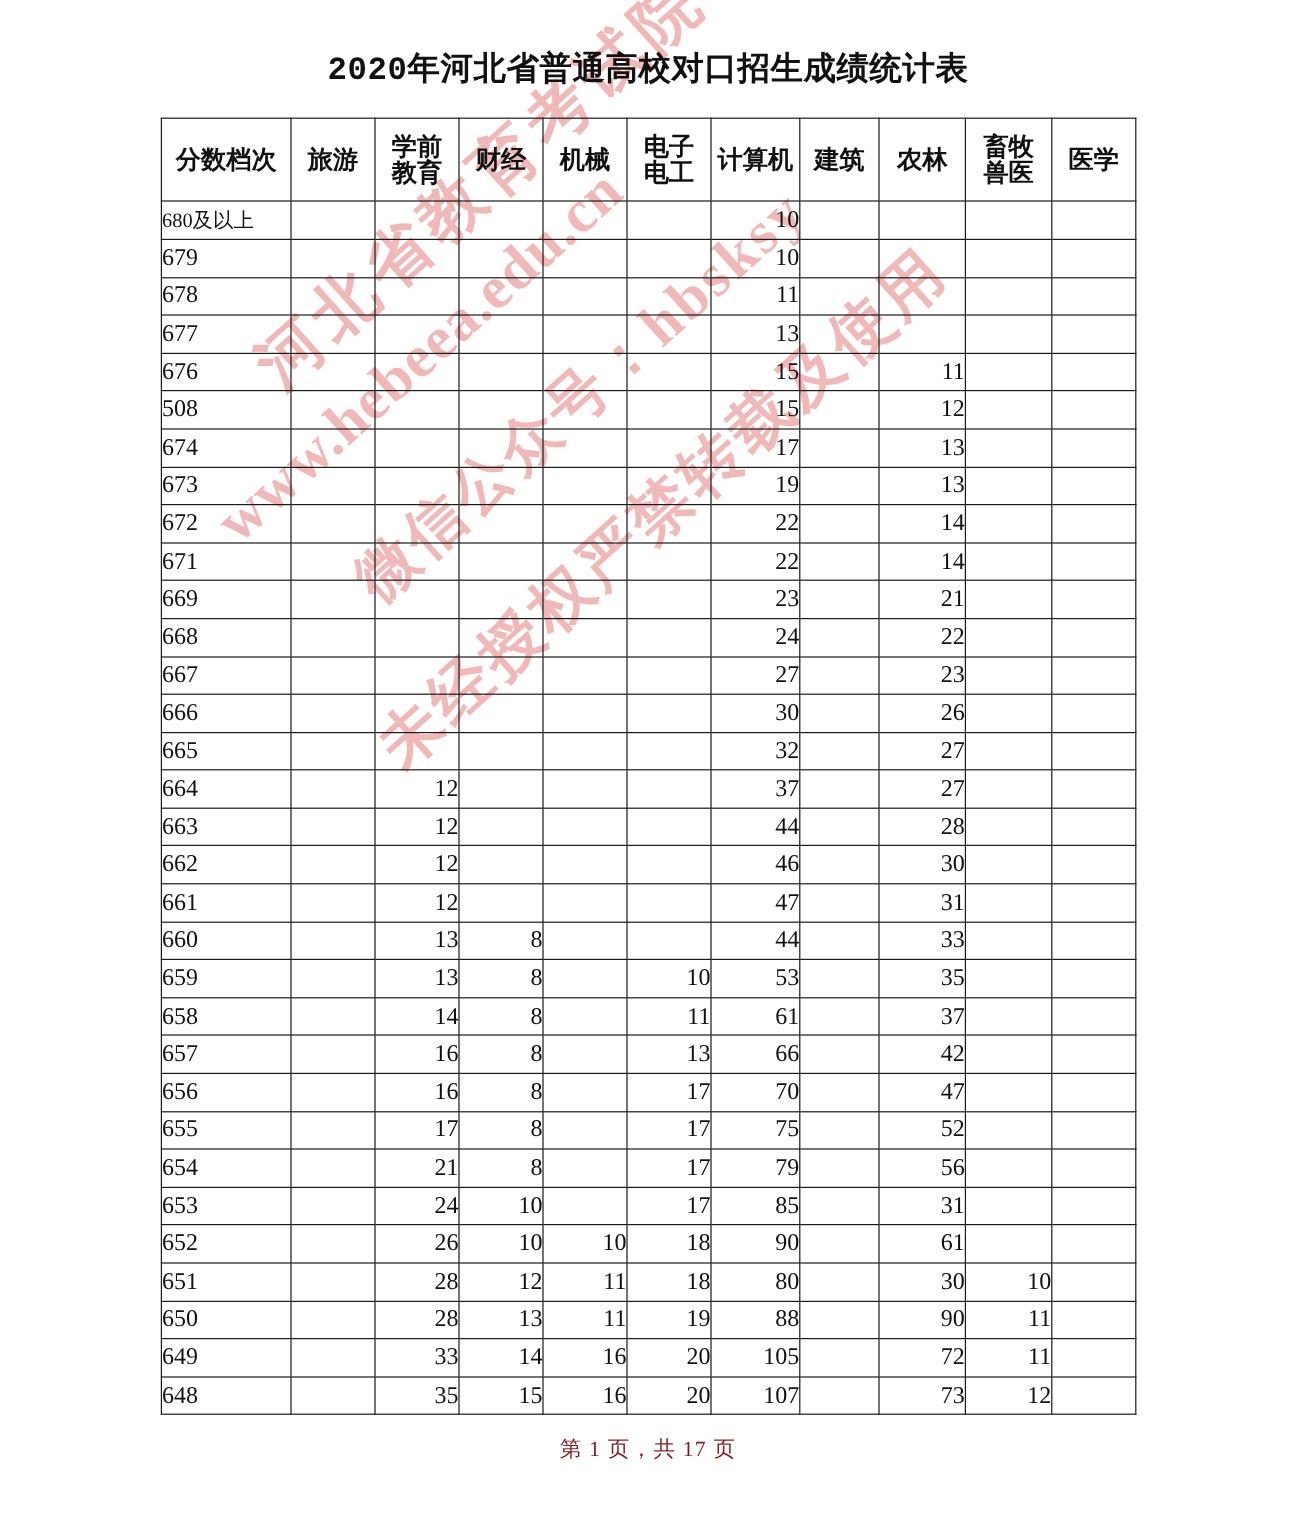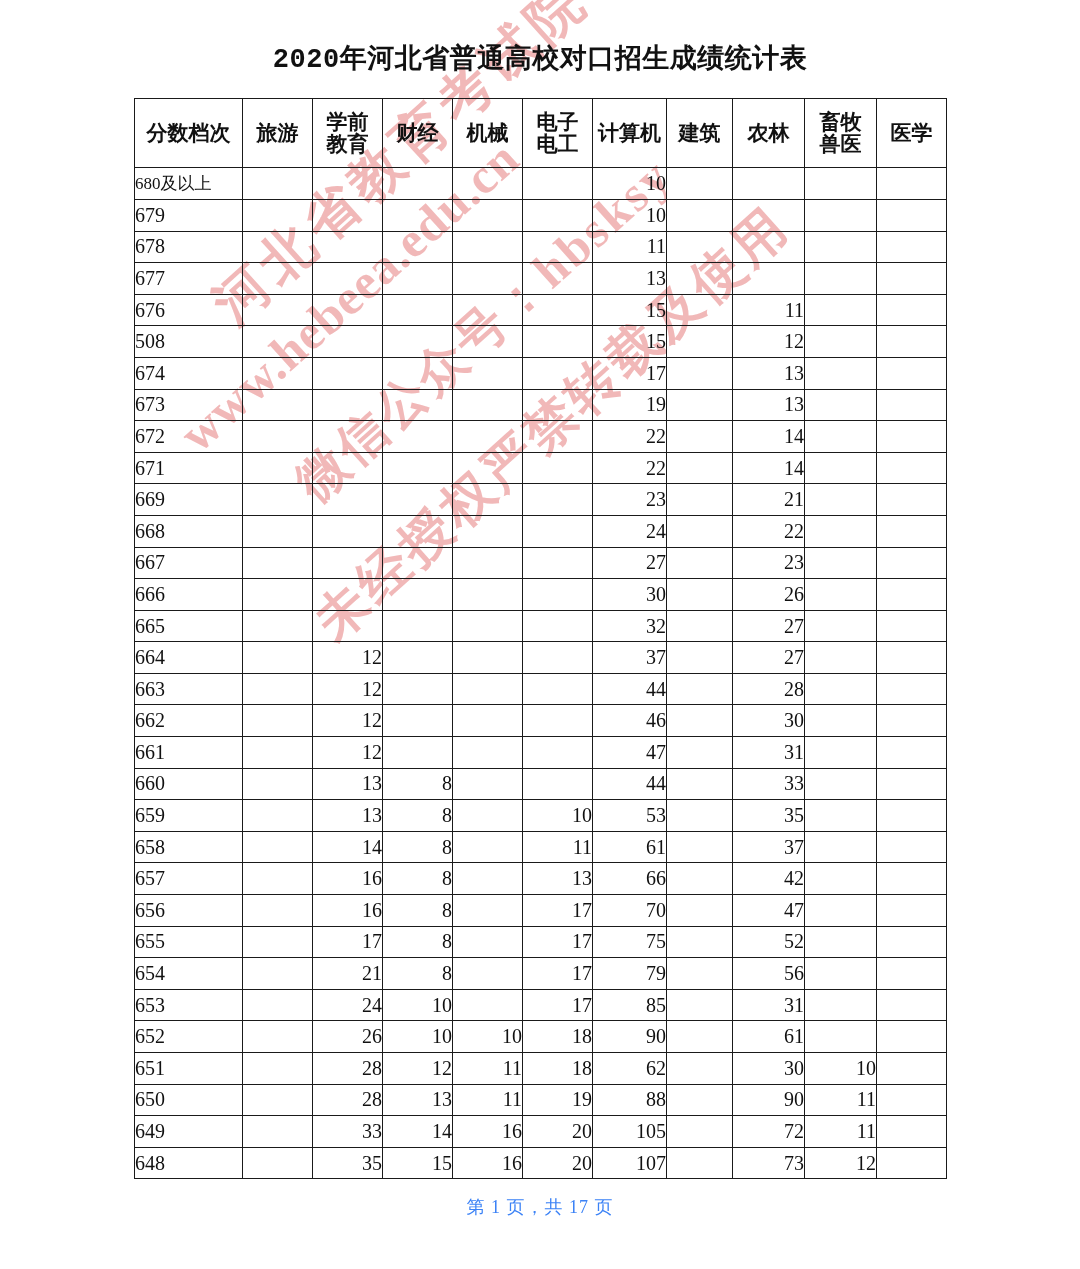--- a/index.html
+++ b/index.html
@@ -147,21 +147,21 @@
   col.c-nl    { width: 72px; }
   col.c-xm    { width: 72px; }
   col.c-yx    { width: 70px; }
 
   
   .footer {
     position: relative;
     z-index: 4;
     text-align: center;
     font-size: 18px;
-    color: #3b82f6;
+    color: #7f1d1d;
     padding-top: 16px;
     font-family: "Liberation Serif", "DejaVu Serif", serif;
     letter-spacing: 1px;
   }
 </style>
 </head>
 <body>
 
 <div class="page">
 
@@ -594,21 +594,21 @@
             <td class="num"></td>
             <td class="num"></td>
           </tr>
           <tr>
             <td class="label">651</td>
             <td class="num"></td>
             <td class="num">28</td>
             <td class="num">12</td>
             <td class="num">11</td>
             <td class="num">18</td>
-            <td class="num">62</td>
+            <td class="num">80</td>
             <td class="num"></td>
             <td class="num">30</td>
             <td class="num">10</td>
             <td class="num"></td>
           </tr>
           <tr>
             <td class="label">650</td>
             <td class="num"></td>
             <td class="num">28</td>
             <td class="num">13</td>

